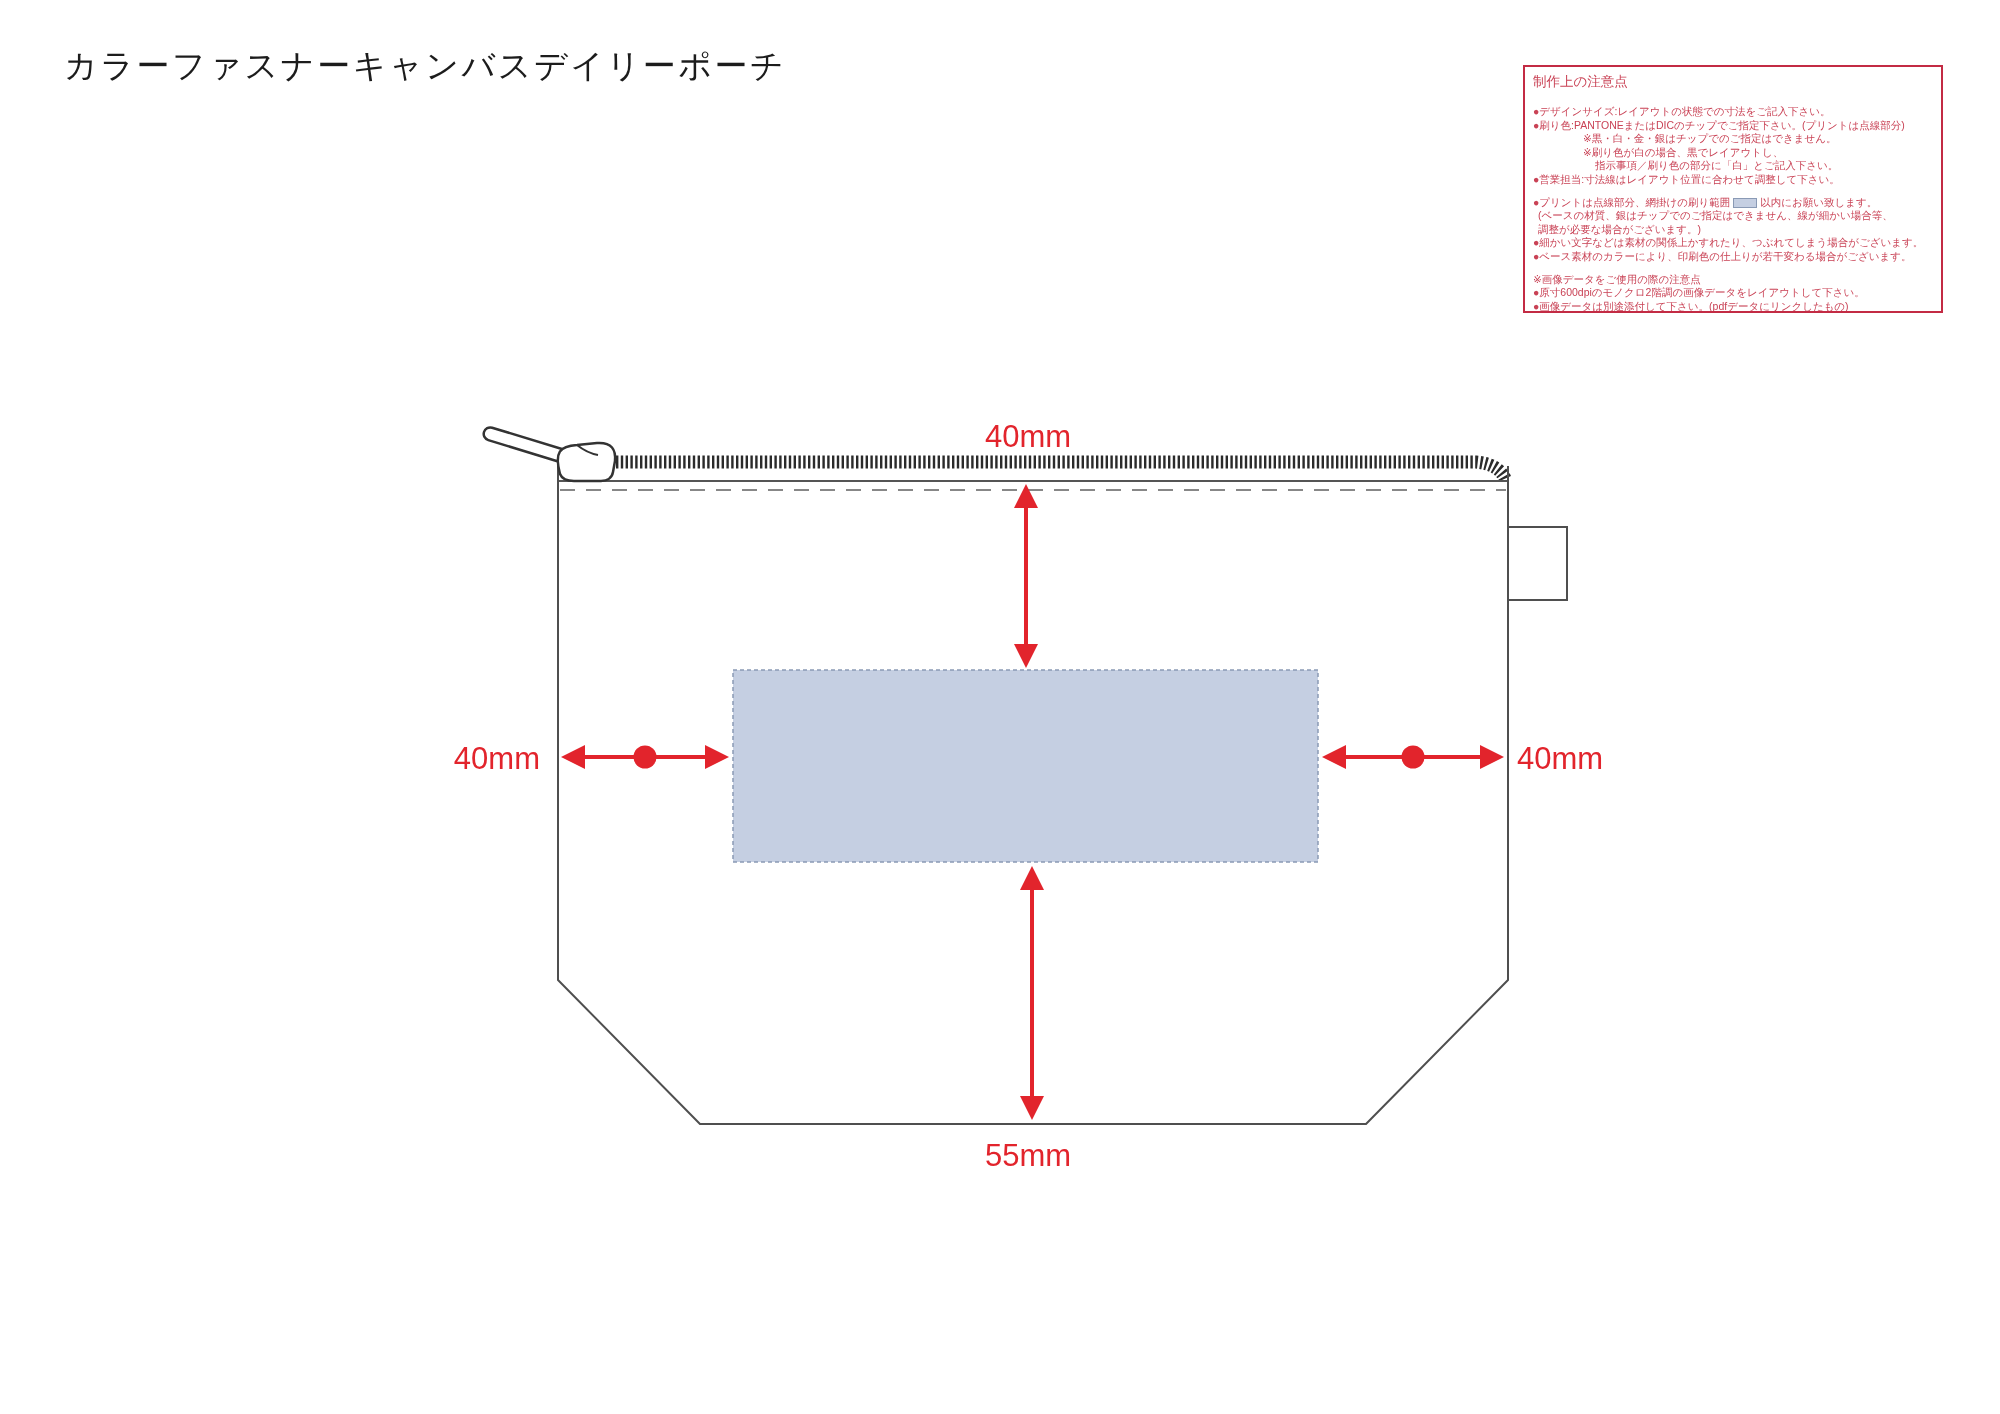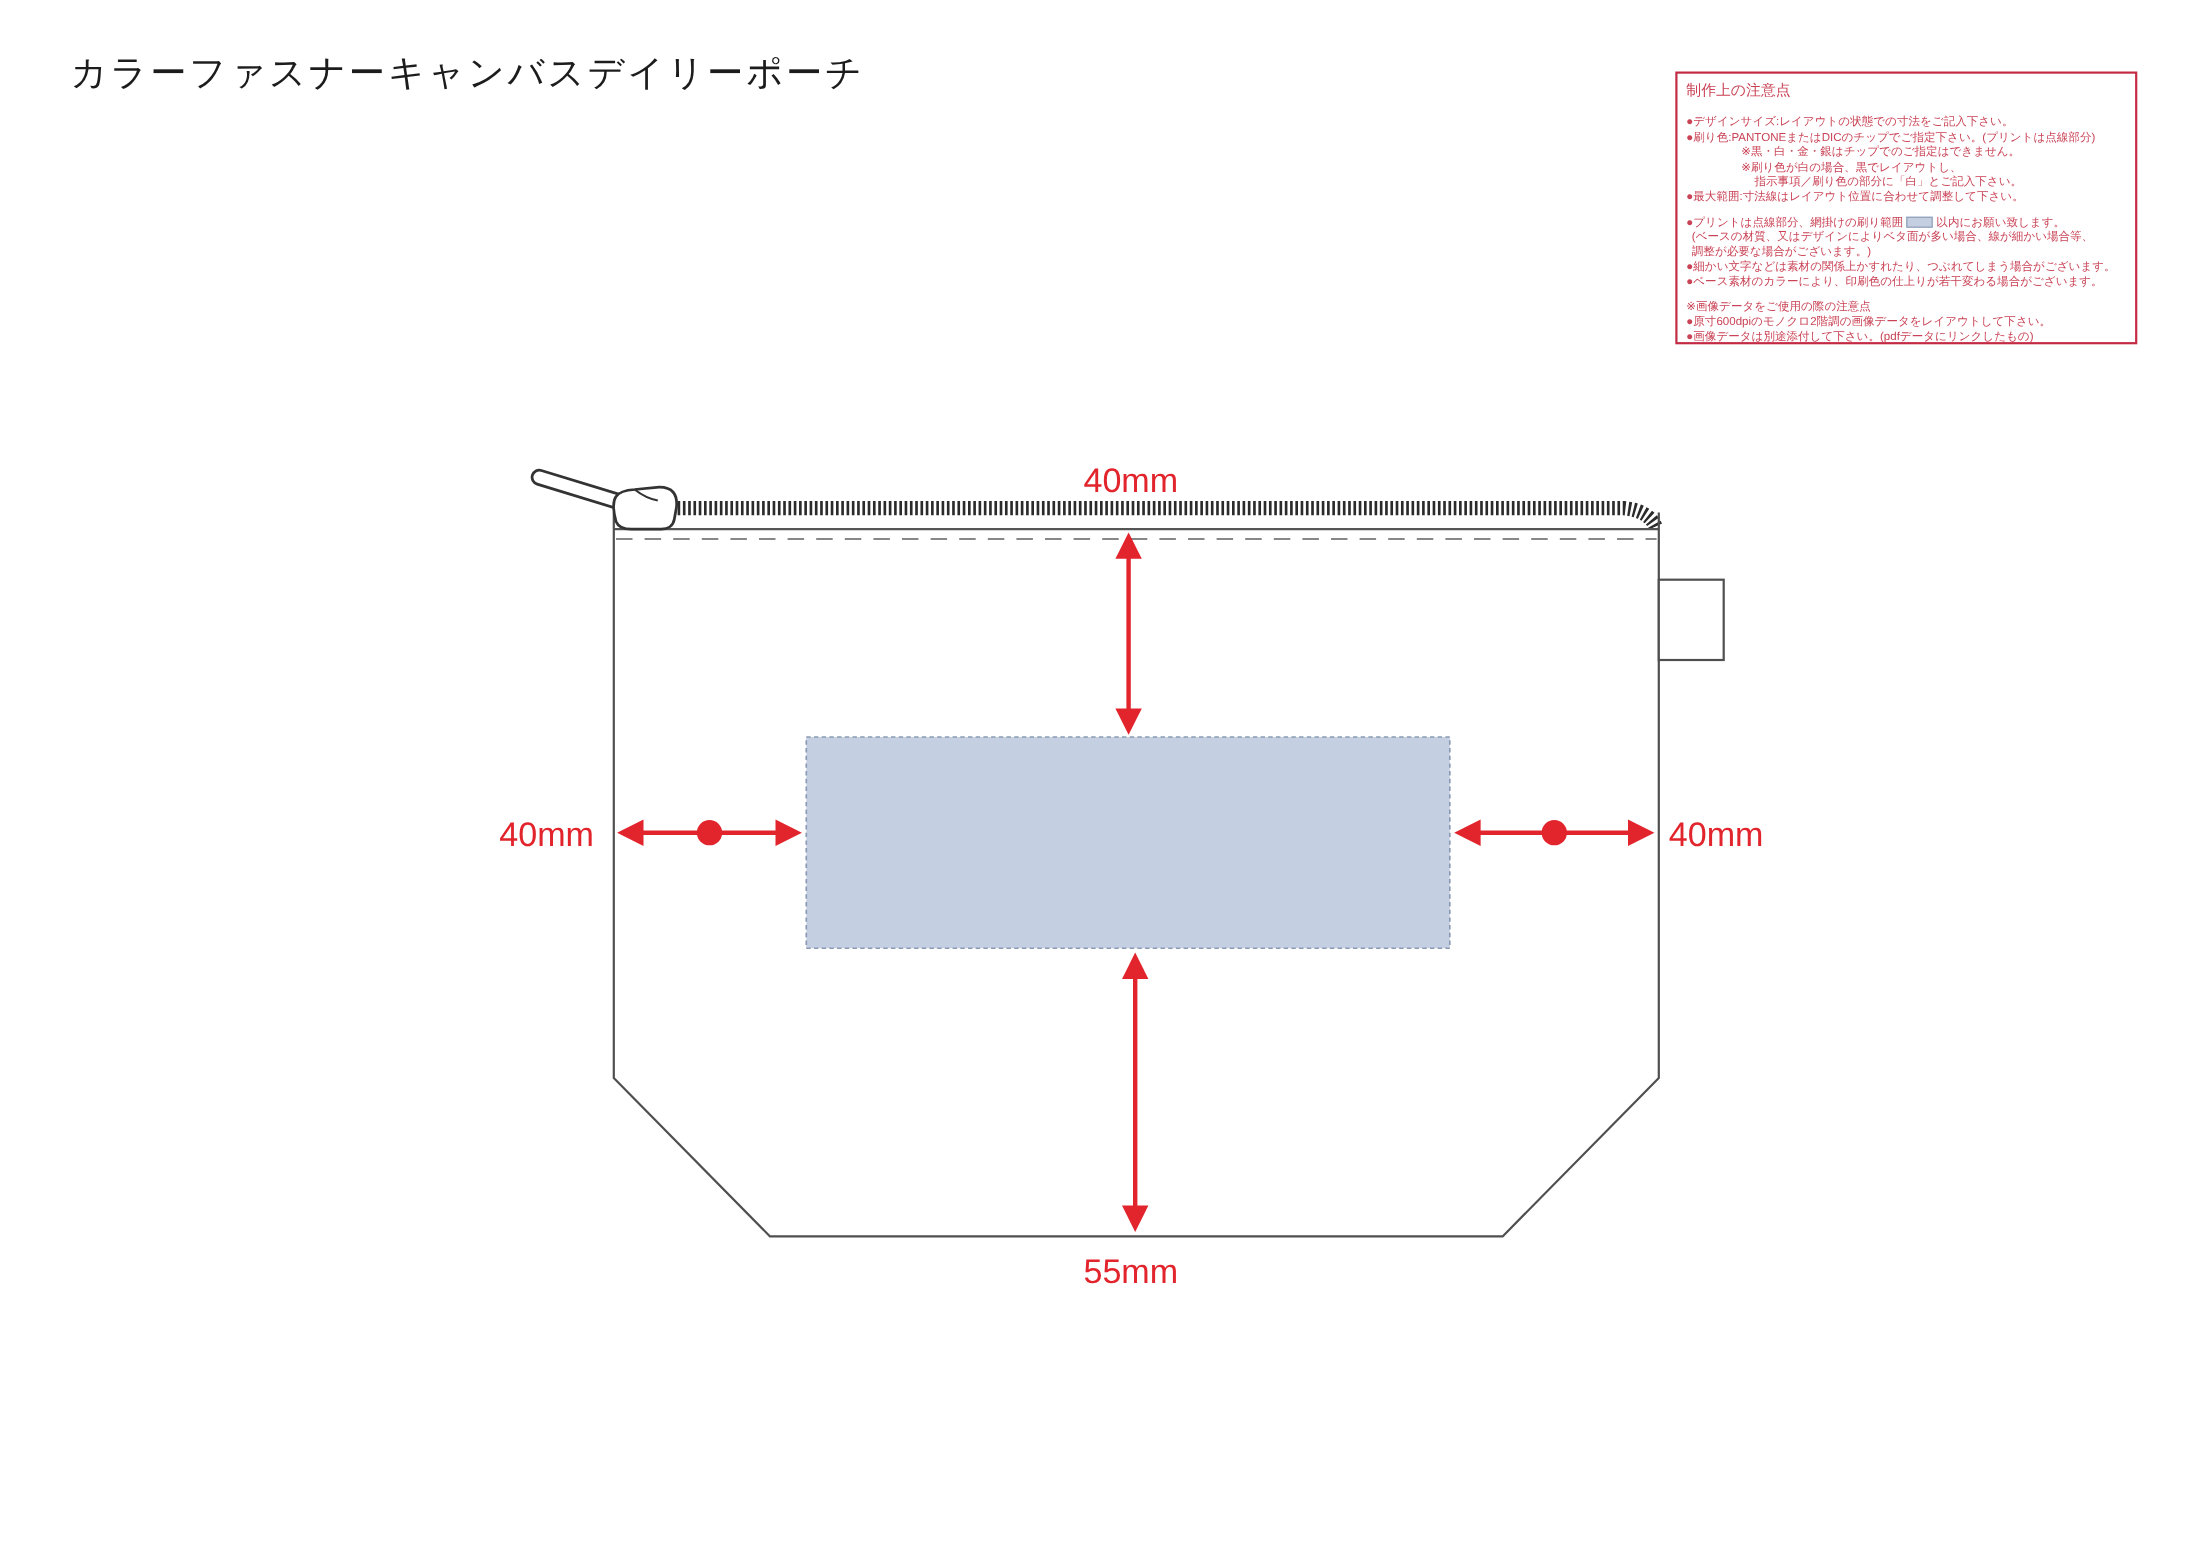--- a/index.html
+++ b/index.html
@@ -53,26 +53,26 @@
     <div class="title">カラーファスナーキャンバスデイリーポーチ</div>
   </div>
 
   <div class="note-box">
     <div class="note-heading">制作上の注意点</div>
     <div class="note-line">●デザインサイズ:レイアウトの状態での寸法をご記入下さい。</div>
     <div class="note-line">●刷り色:PANTONEまたはDICのチップでご指定下さい。(プリントは点線部分)</div>
     <div class="note-line ind1">※黒・白・金・銀はチップでのご指定はできません。</div>
     <div class="note-line ind1">※刷り色が白の場合、黒でレイアウトし、</div>
     <div class="note-line ind2">指示事項／刷り色の部分に「白」とご記入下さい。</div>
-    <div class="note-line">●最大範囲:寸法線はレイアウト位置に合わせて調整して下さい。</div>
+    <div class="note-line">●営業担当:寸法線はレイアウト位置に合わせて調整して下さい。</div>
     <div class="spacer"></div>
     <div class="note-line">
       <span>●プリントは点線部分、網掛けの刷り範囲</span><span class="swatch"></span><span>以内にお願い致します。</span>
     </div>
-    <div class="note-line inds">(ベースの材質、又はデザインによりベタ面が多い場合、線が細かい場合等、</div>
+    <div class="note-line inds">(ベースの材質、銀はチップでのご指定はできません、線が細かい場合等、</div>
     <div class="note-line inds">調整が必要な場合がございます。)</div>
     <div class="note-line">●細かい文字などは素材の関係上かすれたり、つぶれてしまう場合がございます。</div>
     <div class="note-line">●ベース素材のカラーにより、印刷色の仕上りが若干変わる場合がございます。</div>
     <div class="spacer"></div>
     <div class="note-line">※画像データをご使用の際の注意点</div>
     <div class="note-line">●原寸600dpiのモノクロ2階調の画像データをレイアウトして下さい。</div>
     <div class="note-line">●画像データは別途添付して下さい。(pdfデータにリンクしたもの)</div>
   </div>
 
   <svg class="diagram" viewBox="0 0 2000 1414">

